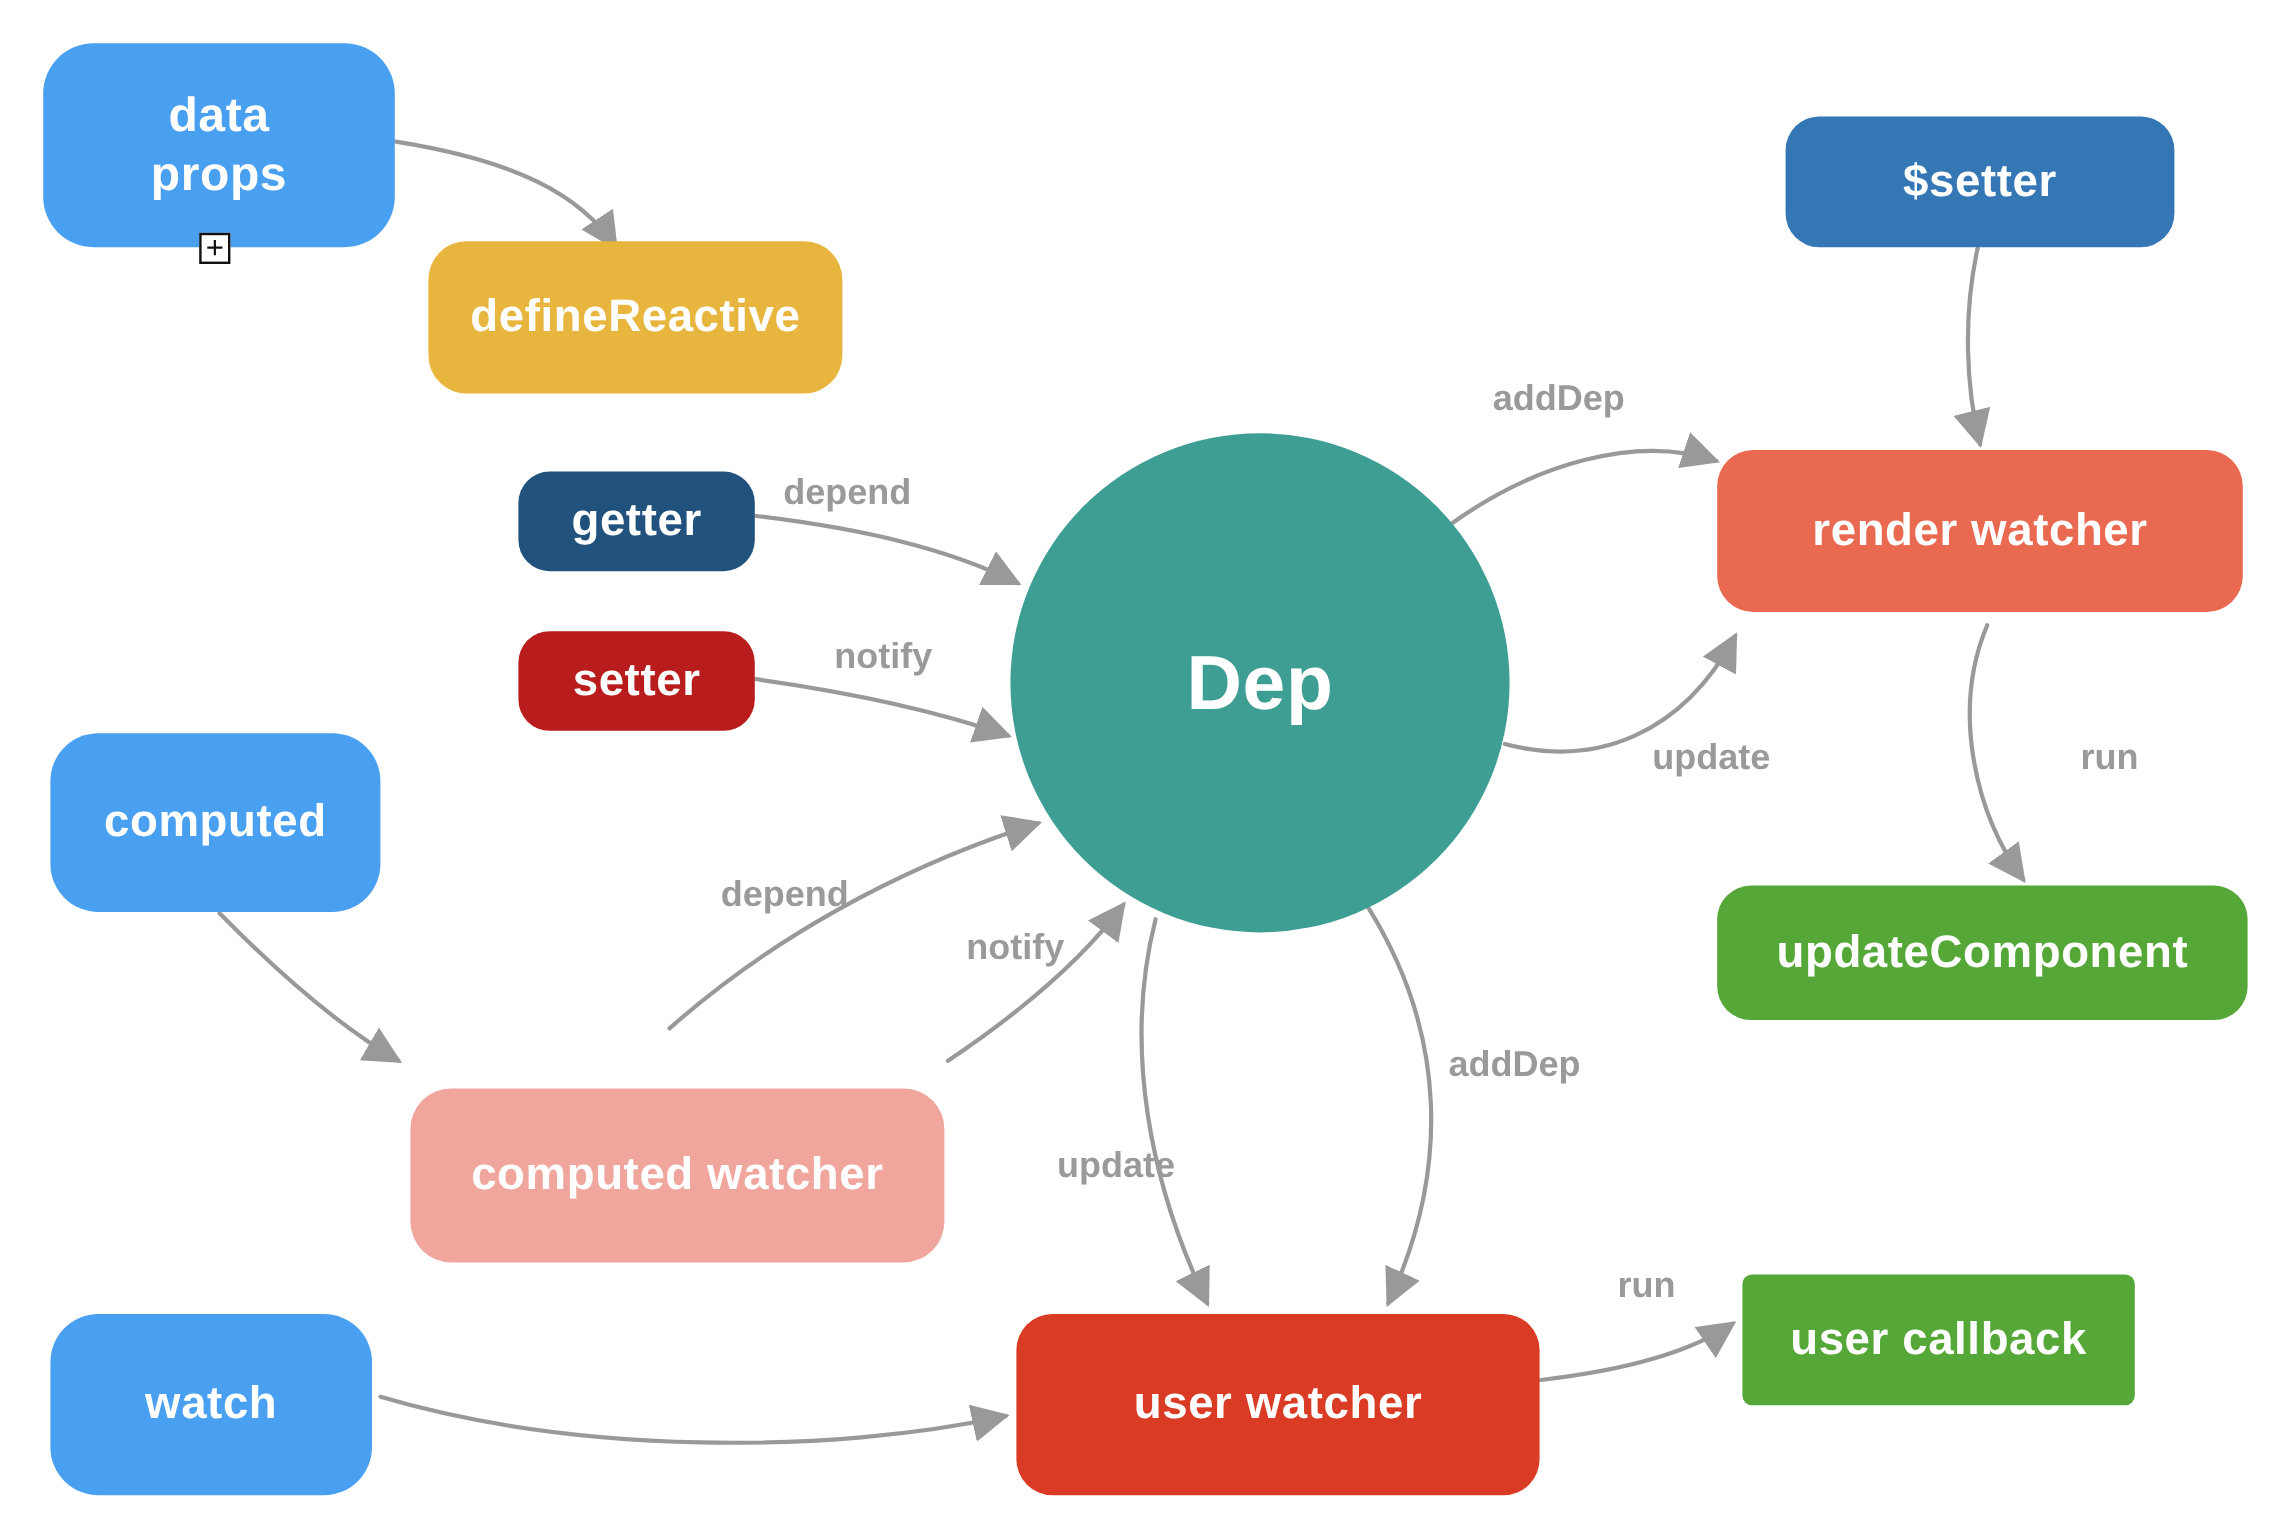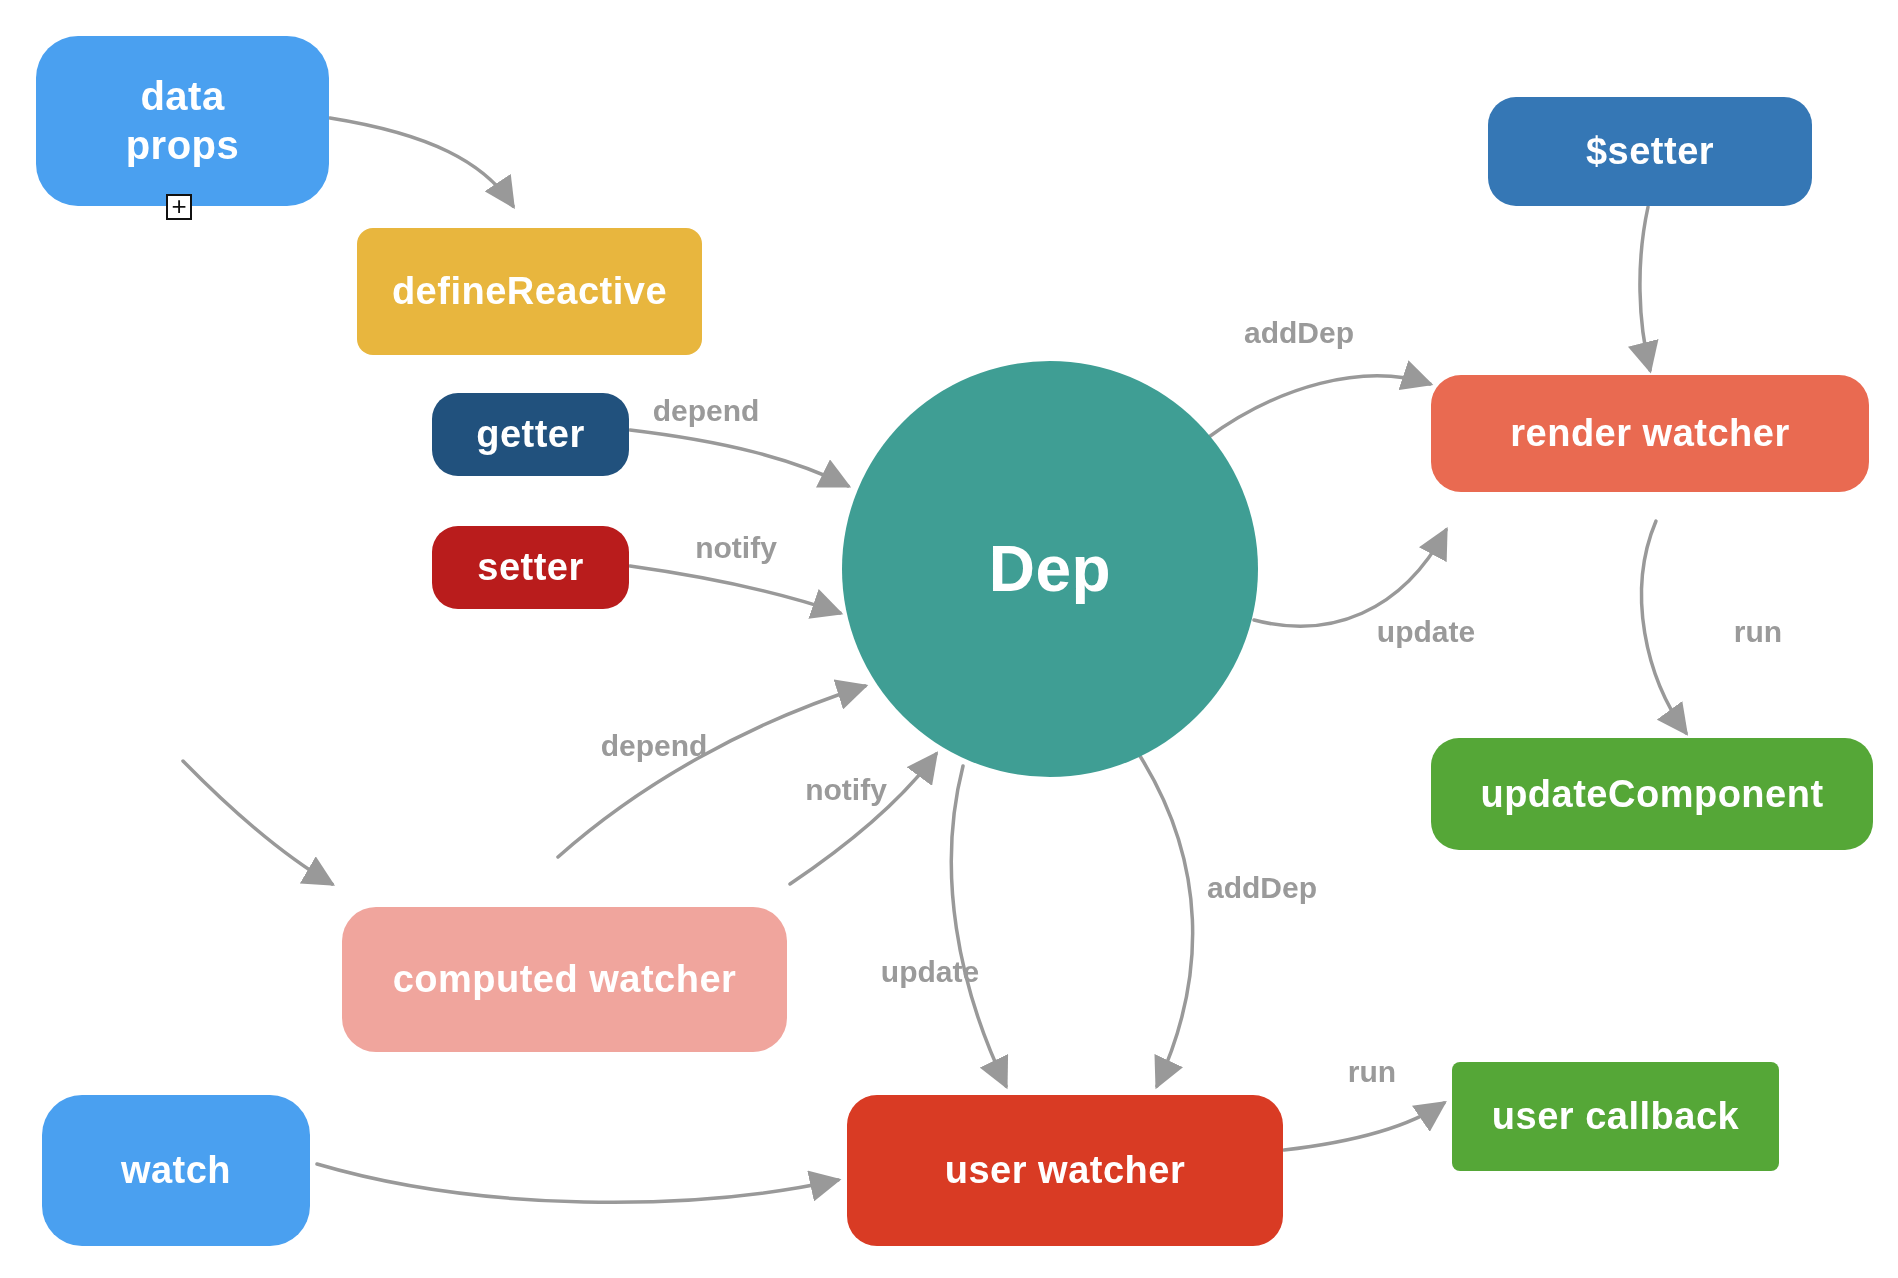--- a/index.html
+++ b/index.html
@@ -39,26 +39,26 @@
     justify-content: center;
     text-align: center;
     color: var(--node-text-color);
     font-size: 38px;
     font-weight: 600;
     line-height: 1.22;
     white-space: pre-line;
     letter-spacing: 0.5px;
   }
   .n-data-props       { left:36px;   top:36px;   width:293px; height:170px; border-radius:42px; font-size:40px; }
-  .n-define-reactive  { left:357px;  top:228px;  width:345px; height:127px; border-radius:16px; }
+  .n-define-reactive  { left:357px;  top:201px;  width:345px; height:127px; border-radius:32px; }
   .n-getter           { left:432px;  top:393px;  width:197px; height:83px;  border-radius:26px; }
   .n-setter           { left:432px;  top:526px;  width:197px; height:83px;  border-radius:26px; }
   .n-dep              { left:842px;  top:361px;  width:416px; height:416px; border-radius:50%; font-size:64px; }
   .n-mount            { left:1488px; top:97px;   width:324px; height:109px; border-radius:28px; }
-  .n-render-watcher   { left:1431px; top:375px;  width:438px; height:117px; border-radius:30px; }
+  .n-render-watcher   { left:1431px; top:375px;  width:438px; height:135px; border-radius:30px; }
   .n-update-component { left:1431px; top:738px;  width:442px; height:112px; border-radius:28px; }
   .n-computed         { left:42px;   top:611px;  width:275px; height:149px; border-radius:40px; }
   .n-computed-watcher { left:342px;  top:859px;  width:445px; height:145px; border-radius:34px;margin-top:48px; }
   .n-watch            { left:42px;   top:1095px; width:268px; height:151px; border-radius:40px; }
   .n-user-watcher     { left:847px;  top:1095px; width:436px; height:151px; border-radius:30px; }
   .n-user-callback    { left:1452px; top:1062px; width:327px; height:109px; border-radius:8px; }
   .edge-label {
     position: absolute;
     transform: translate(-50%, -50%);
     color: var(--edge-label-color);
@@ -128,20 +128,21 @@
   <div class="node n-setter" style="background-color: #b91c1c;">setter</div>
 
   <div class="node n-dep" style="background-color: rgb(63, 158, 148);">Dep</div>
 
   <div class="node n-mount" style="background-color: rgb(53, 119, 181);">$setter</div>
 
   <div class="node n-render-watcher" style="background-color: rgb(233, 106, 81);">render watcher</div>
 
   <div class="node n-update-component" style="background-color: rgb(85, 167, 55);">updateComponent</div>
 
+  <div class="node n-computed" style="background-color: rgb(74, 160, 240);">computed</div>
 
   <div class="node n-computed-watcher" style="background-color: rgb(240, 165, 157);">computed watcher</div>
 
   <div class="node n-watch" style="background-color: rgb(74, 160, 240);">watch</div>
 
   <div class="node n-user-watcher" style="background-color: rgb(217, 59, 36);">user watcher</div>
 
   <div class="node n-user-callback" style="background-color: rgb(85, 167, 55);">user callback</div>
 
   <div class="edge-label l-depend1">depend</div>

